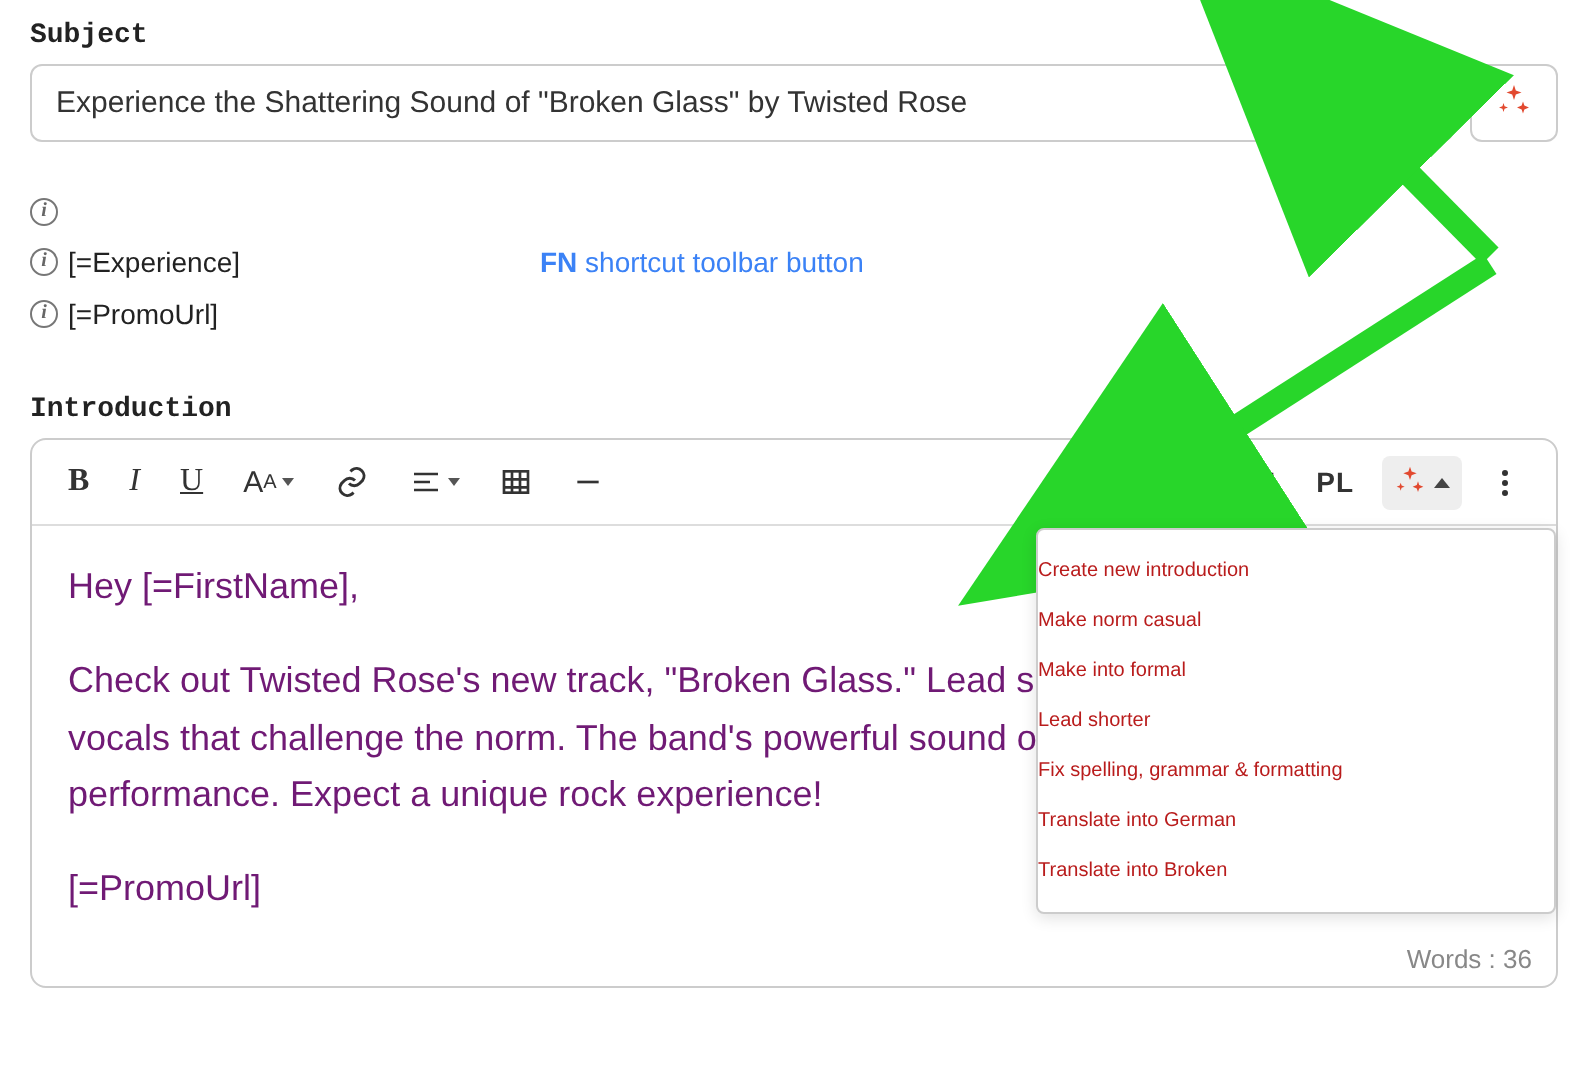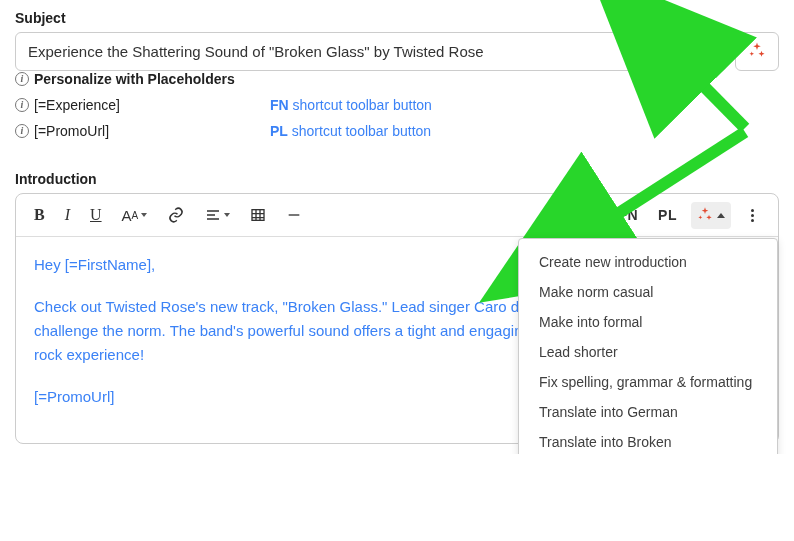--- a/index.html
+++ b/index.html
@@ -9,25 +9,27 @@
     font-family: Arial, Helvetica, sans-serif;
     font-size: 14px;
     color: #222;
     background: #fff;
     width: 794px;
   }
   .label {
     font-weight: bold;
     margin-bottom: 6px;
     font-size: 14px;
+    font-family: Liberation Mono, monospace;
   }
   .subject-row {
     display: flex;
     gap: 8px;
     align-items: stretch;
+    margin-bottom: 28px;
   }
   .subject-input {
     flex: 1;
     border: 1px solid #ccc;
     border-radius: 6px;
     padding: 10px 12px;
     font-size: 15px;
     color: #333;
   }
   .ai-btn {
@@ -147,23 +149,23 @@
   }
   .tb-more-dots {
     display:inline-flex; flex-direction:column; gap:2px; padding:0 6px;
   }
   .tb-more-dots span{
     width:3px;height:3px;background:#333;border-radius:50%;
   }
 
   .editor-body {
     padding: 16px 18px 16px 18px;
-    font-size: 15px;
+    font-size: 18px;
     line-height: 1.6;
-    color: #3b82f6;
+    color: #701a75;
     min-height: 180px;
   }
   .editor-body p { margin: 0 0 18px 0; }
 
   .word-count {
     position:absolute;
     right: 12px;
     bottom: 6px;
     font-size: 13px;
     color: #888;
@@ -175,23 +177,23 @@
     right: 0;
     width: 260px;
     background:#fff;
     border:1px solid #ccc;
     border-radius:4px;
     box-shadow: 0 2px 8px rgba(0,0,0,0.12);
     padding: 8px 0;
     z-index: 5;
   }
   .dropdown .item{
-    padding: 7px 20px;
-    font-size:14px;
-    color:#404040;
+    padding: 7px 0;
+    font-size:10px;
+    color:#b91c1c;
     cursor:pointer;
   }
 
   
   .arrows {
     position:absolute;
     top:0; left:0;
     pointer-events:none;
   }
 </style>
@@ -205,39 +207,35 @@
     <span>
       <svg width="18" height="18" viewBox="0 0 24 24">
         <path fill="#e2492f" d="M12 2l1.2 3.6L17 7l-3.8 1.4L12 12l-1.2-3.6L7 7l3.8-1.4L12 2zM5 14l.7 2.1L8 17l-2.3.9L5 20l-.7-2.1L2 17l2.3-.9L5 14zM18 13l.9 2.7L22 17l-3.1 1.3L18 21l-.9-2.7L14 17l3.1-1.3L18 13z"></path>
       </svg>
     </span>
   </button>
 </div>
 
 <div class="placeholders-heading">
   <span class="info-icon">i</span>
-  <span>Personalize with Placeholders</span>
 </div>
 <div class="placeholder-rows">
   <div class="placeholder-row">
     <div class="ph-code">
       <span class="info-icon">i</span>
       <span>[=Experience]</span>
     </div>
     <div class="ph-desc">
       <strong>FN</strong><span> shortcut toolbar button</span>
     </div>
   </div>
   <div class="placeholder-row">
     <div class="ph-code">
       <span class="info-icon">i</span>
       <span>[=PromoUrl]</span>
-    </div>
-    <div class="ph-desc">
-      <strong>PL</strong><span> shortcut toolbar button</span>
     </div>
   </div>
 </div>
 
 <div class="label">Introduction</div>
 <div class="editor-wrap">
   <div class="editor">
     <div class="toolbar">
       <div class="tb-left">
         <button class="tb-btn bold-glyph">B</button>

